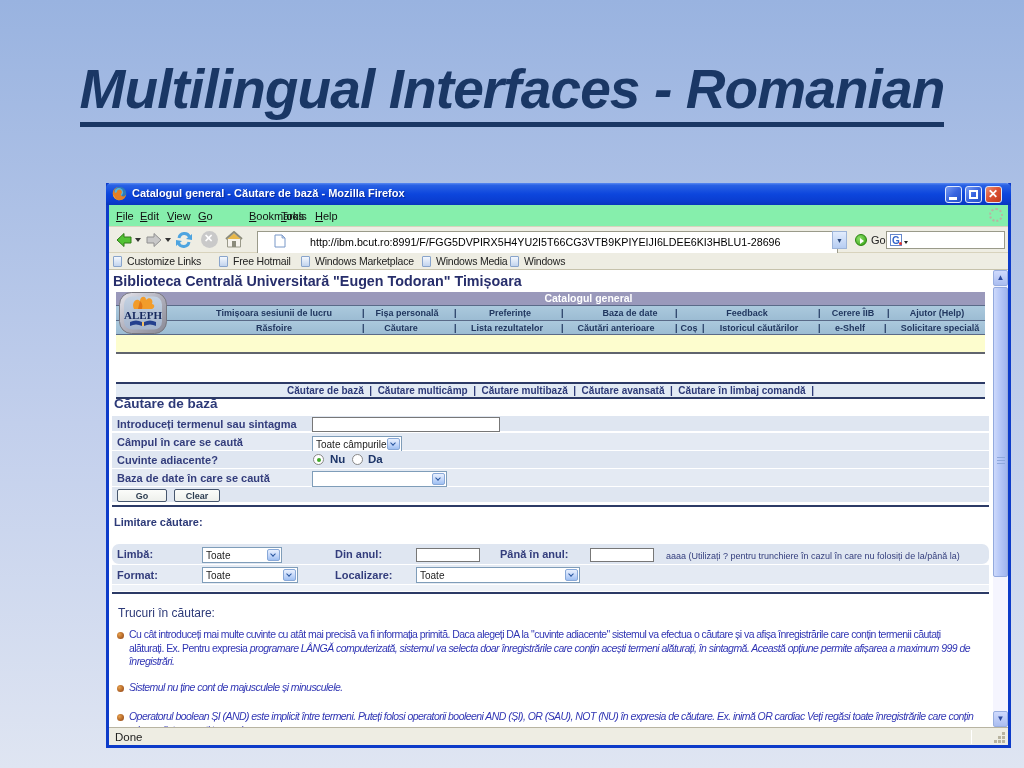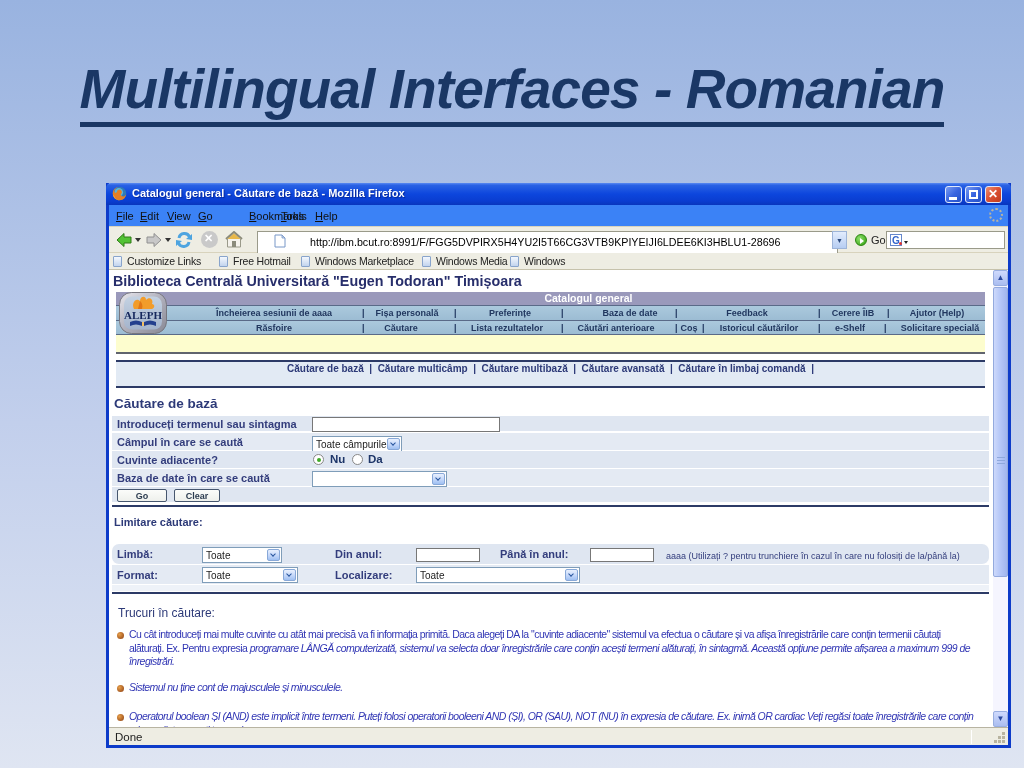--- a/index.html
+++ b/index.html
@@ -18,21 +18,21 @@
 #titlebar { position:absolute; left:-3px; top:0; width:905px; height:22px; border-radius:5px 5px 0 0; background:linear-gradient(180deg,#5a8af2 0%,#2a62e4 10%,#0d46dd 50%,#0a3dd0 82%,#0836bd 100%); }
 #fxicon { position:absolute; left:6px; top:3px; width:15px; height:15px; }
 #wtitle { position:absolute; left:26px; top:4px; color:#fff; font-size:11px; font-weight:bold; text-shadow:1px 1px 1px #05279a; }
 .wbtn { position:absolute; top:3px; width:17px; height:17px; border-radius:3px; border:1px solid #dfe8fb; }
 .wbtn.min { left:839px; background:linear-gradient(135deg,#7a9cf2 0%,#3965e0 50%,#2450c8 100%); }
 .wbtn.max { left:859px; background:linear-gradient(135deg,#7a9cf2 0%,#3965e0 50%,#2450c8 100%); }
 .wbtn.cls { left:879px; background:linear-gradient(135deg,#eb9072 0%,#dd5335 45%,#c03a1c 100%); }
 .wbtn .g { position:absolute; color:#fff; }
 
 
-#menubar { position:absolute; left:0; top:22px; width:899px; height:22px; background:#3b82f6; border-bottom:1px solid #d8d3bd; font-size:11px; color:#111; }
+#menubar { position:absolute; left:0; top:22px; width:899px; height:22px; background:#86efac; border-bottom:1px solid #d8d3bd; font-size:11px; color:#111; }
 #menubar span.mi { position:absolute; top:5px; }
 u { text-decoration:underline; }
 #throbber { position:absolute; right:5px; top:3px; width:14px; height:14px; border:2px dotted #b8b4a2; border-radius:50%; }
 
 
 #navbar { position:absolute; left:0; top:44px; width:899px; height:26px; background:#eeede3; border-bottom:1px solid #d8d3bd; }
 #urlbar { position:absolute; left:148px; top:4px; width:581px; height:24px; background:#fff; border:1px solid #9a9a8a; }
 #urltext { position:absolute; left:52px; top:4px; font-size:10.7px; color:#000; }
 #urldrop { position:absolute; left:723px; top:4px; width:15px; height:18px; background:linear-gradient(180deg,#e2ecfd,#b6cdf2); border:1px solid #9db4d8; font-size:7px; color:#2b4a7e; text-align:center; line-height:17px; }
 #gocircle { position:absolute; left:746px; top:7px; width:12px; height:12px; border-radius:50%; background:radial-gradient(circle at 35% 35%, #8ee06a, #2f9e0e); border:1px solid #2a8510; }
@@ -57,21 +57,21 @@
 #purplebar { position:absolute; left:7px; top:22px; width:869px; height:13px; background:#9a99bb; color:#fff; font-weight:bold; font-size:10.5px; text-align:center; text-indent:76px; line-height:13px; }
 .mrow { position:absolute; left:7px; width:869px; background:linear-gradient(180deg,#abc9dd,#9cbcd3); color:#21375f; font-weight:bold; font-size:9px; }
 #mrow1 { top:35px; height:15px; border-top:1px solid #5a6a88; }
 #mrow2 { top:50px; height:15px; border-top:1px solid #5a6a88; border-bottom:1px solid #5a6a88; }
 .mrow span { position:absolute; top:2px; transform:translateX(-50%); white-space:nowrap; }
 .mrow b.sep { position:absolute; top:2px; font-weight:bold; }
 #yellowbar { position:absolute; left:7px; top:65px; width:869px; height:19px; background:#fdfdce; border-bottom:2px solid #60646e; }
 #alephlogo { position:absolute; left:10px; top:22px; width:48px; height:42px; }
 
 
-#linksbar { position:absolute; left:7px; top:90px; width:869px; height:28px; background:#e2eaf4; border-top:2px solid #2c3a66; border-bottom:2px solid #2c3a66; color:#2d3a78; font-weight:bold; font-size:10px; text-align:center; line-height:13px; }
+#linksbar { position:absolute; left:7px; top:112px; width:869px; height:17px; background:#e2eaf4; border-top:2px solid #2c3a66; border-bottom:2px solid #2c3a66; color:#2d3a78; font-weight:bold; font-size:10px; text-align:center; line-height:13px; }
 
 
 #h1basic { position:absolute; left:5px; top:126px; font-size:13.5px; font-weight:bold; color:#2d3a78; }
 .frow { position:absolute; left:3px; width:877px; background:#dfe6f1; border-bottom:1px solid #fff; }
 .flabel { position:absolute; left:5px; top:2px; font-weight:bold; font-size:11px; color:#333d7c; }
 .finput { position:absolute; background:#fff; border:1px solid #777; }
 .fsel { position:absolute; background:#fff; border:1px solid #7f9db9; font-size:10px; color:#222; }
 .fsel .ar { position:absolute; right:1px; top:1px; bottom:1px; width:13px; background:linear-gradient(180deg,#e8f0fe 0%,#c4d7f9 55%,#9fc0f2 100%); border:1px solid #88a8d8; border-radius:2px; }
 .fsel .ar i { position:absolute; left:3px; top:2px; width:4px; height:4px; border-right:1.8px solid #27559e; border-bottom:1.8px solid #27559e; transform:rotate(45deg); }
 .fsel .tx { position:absolute; left:3px; top:2px; }
@@ -178,21 +178,21 @@
     <span class="bmi" style="left:110px;"><span class="bmicon"></span>Free Hotmail</span>
     <span class="bmi" style="left:192px;"><span class="bmicon"></span>Windows Marketplace</span>
     <span class="bmi" style="left:313px;"><span class="bmicon"></span>Windows Media</span>
     <span class="bmi" style="left:401px;"><span class="bmicon"></span>Windows</span>
   </div>
 
   <div id="content">
     <div id="bibhead">Biblioteca Centrală Universitară "Eugen Todoran" Timișoara</div>
     <div id="purplebar">Catalogul general</div>
     <div class="mrow" id="mrow1">
-      <span style="left:158px;">Încheierea sesiunii de aaaa</span>
+      <span style="left:158px;">Timișoara sesiunii de lucru</span>
         <b class="sep" style="left:246px;">|</b>
       <span style="left:291px;">Fișa personală</span>
         <b class="sep" style="left:338px;">|</b>
       <span style="left:394px;">Preferințe</span>
         <b class="sep" style="left:445px;">|</b>
       <span style="left:501px;margin-left:13px;">Baza de date</span>
         <b class="sep" style="left:559px;">|</b>
       <span style="left:631px;">Feedback</span>
         <b class="sep" style="left:702px;">|</b>
       <span style="left:737px;">Cerere ÎIB</span>

